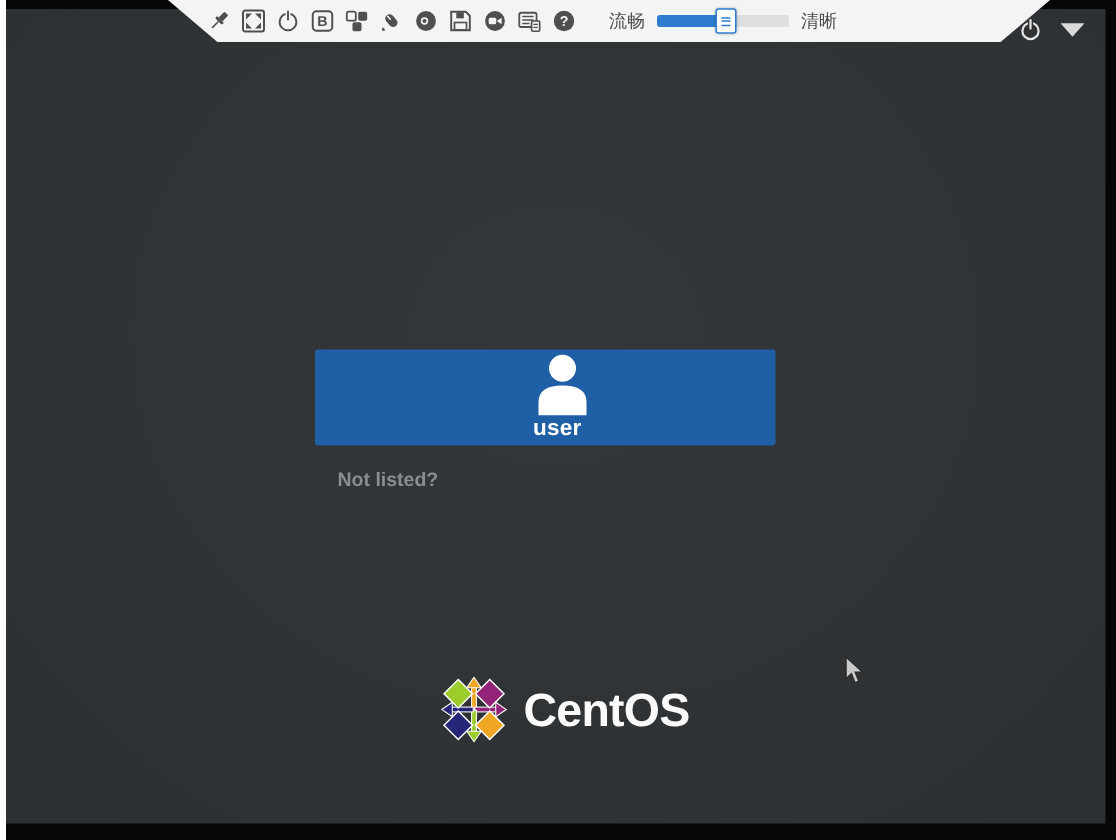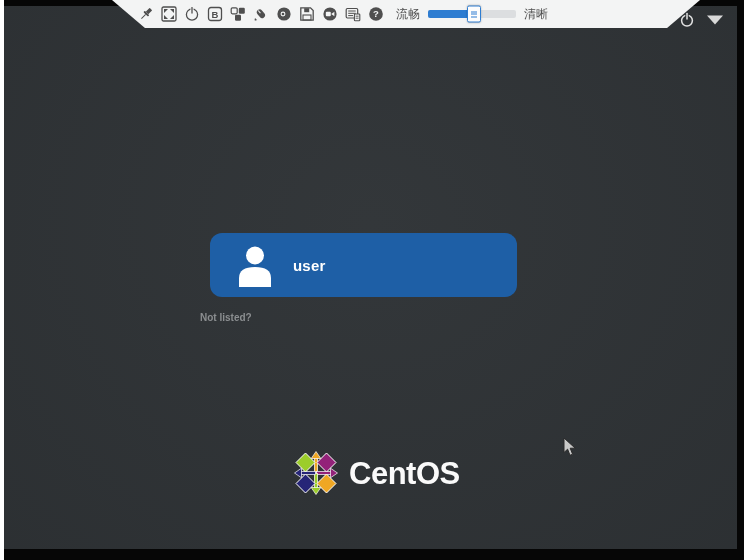--- a/index.html
+++ b/index.html
@@ -18,42 +18,42 @@
   }
   
   .toolbar{
     position:absolute;left:112px;top:0;width:588px;height:28px;z-index:50;
     background:#f3f4f4;
     clip-path:polygon(0 0,100% 0,94.4% 100%,5.6% 100%);
     display:flex;align-items:center;padding-left:26px;box-sizing:border-box;
   }
   .tb-icons{display:flex;align-items:center;gap:7px;}
   .tb-icon{width:16px;height:16px;display:block;cursor:pointer;}
-  .quality{display:flex;align-items:center;margin-left:12px;}
+  .quality{display:flex;align-items:center;margin-left:22px;}
   .q-label{font-size:12px;color:#4f4f4f;line-height:1;white-space:nowrap;}
   .q-track{position:relative;width:88px;height:8px;background:#dcdee0;border-radius:2px;margin:0 8px;}
   .q-fill{position:absolute;left:0;top:0;height:100%;width:52%;background:#2e7dd1;border-radius:2px 0 0 2px;}
   .q-handle{
     position:absolute;left:52%;top:50%;transform:translate(-50%,-50%);
     width:12px;height:15px;background:#fdfdfd;border:1px solid #2e7dd1;border-radius:2px;
     display:flex;flex-direction:column;justify-content:center;align-items:center;gap:1.5px;
     box-shadow:0 0 2px rgba(0,0,0,.25);cursor:pointer;
   }
   .q-handle i{display:block;width:6px;height:1px;background:#2e7dd1;}
   
   .sysbar{position:absolute;right:14px;top:3px;display:flex;align-items:center;gap:12px;height:22px;}
   
   .tile{
     position:absolute;left:206px;top:227px;width:307px;height:64px;
-    background:#1e5fa6;border-radius:12px;display:flex;align-items:center;cursor:pointer;
+    background:#1e5fa6;border-radius:2px;display:flex;align-items:center;cursor:pointer;flex-direction:column;
   }
   .avatar{margin-left:23px;width:44px;height:44px;display:block;}
   .tile-name{margin-left:16px;color:#ffffff;font-size:15px;font-weight:700;letter-spacing:.2px;}
   .not-listed{
-    position:absolute;left:196px;top:306px;color:#8b8e90;font-size:10px;font-weight:700;cursor:pointer;
+    position:absolute;left:221px;top:306px;color:#8b8e90;font-size:13px;font-weight:700;cursor:pointer;
   }
   
   .brand{position:absolute;left:290px;top:445px;display:flex;align-items:center;gap:11px;}
   .brand-text{color:#fafafa;font-size:31px;font-weight:700;letter-spacing:-0.5px;line-height:1;}
   
   .cursor{position:absolute;left:559px;top:431px;z-index:60;}
 </style>
 </head>
 <body>
 

